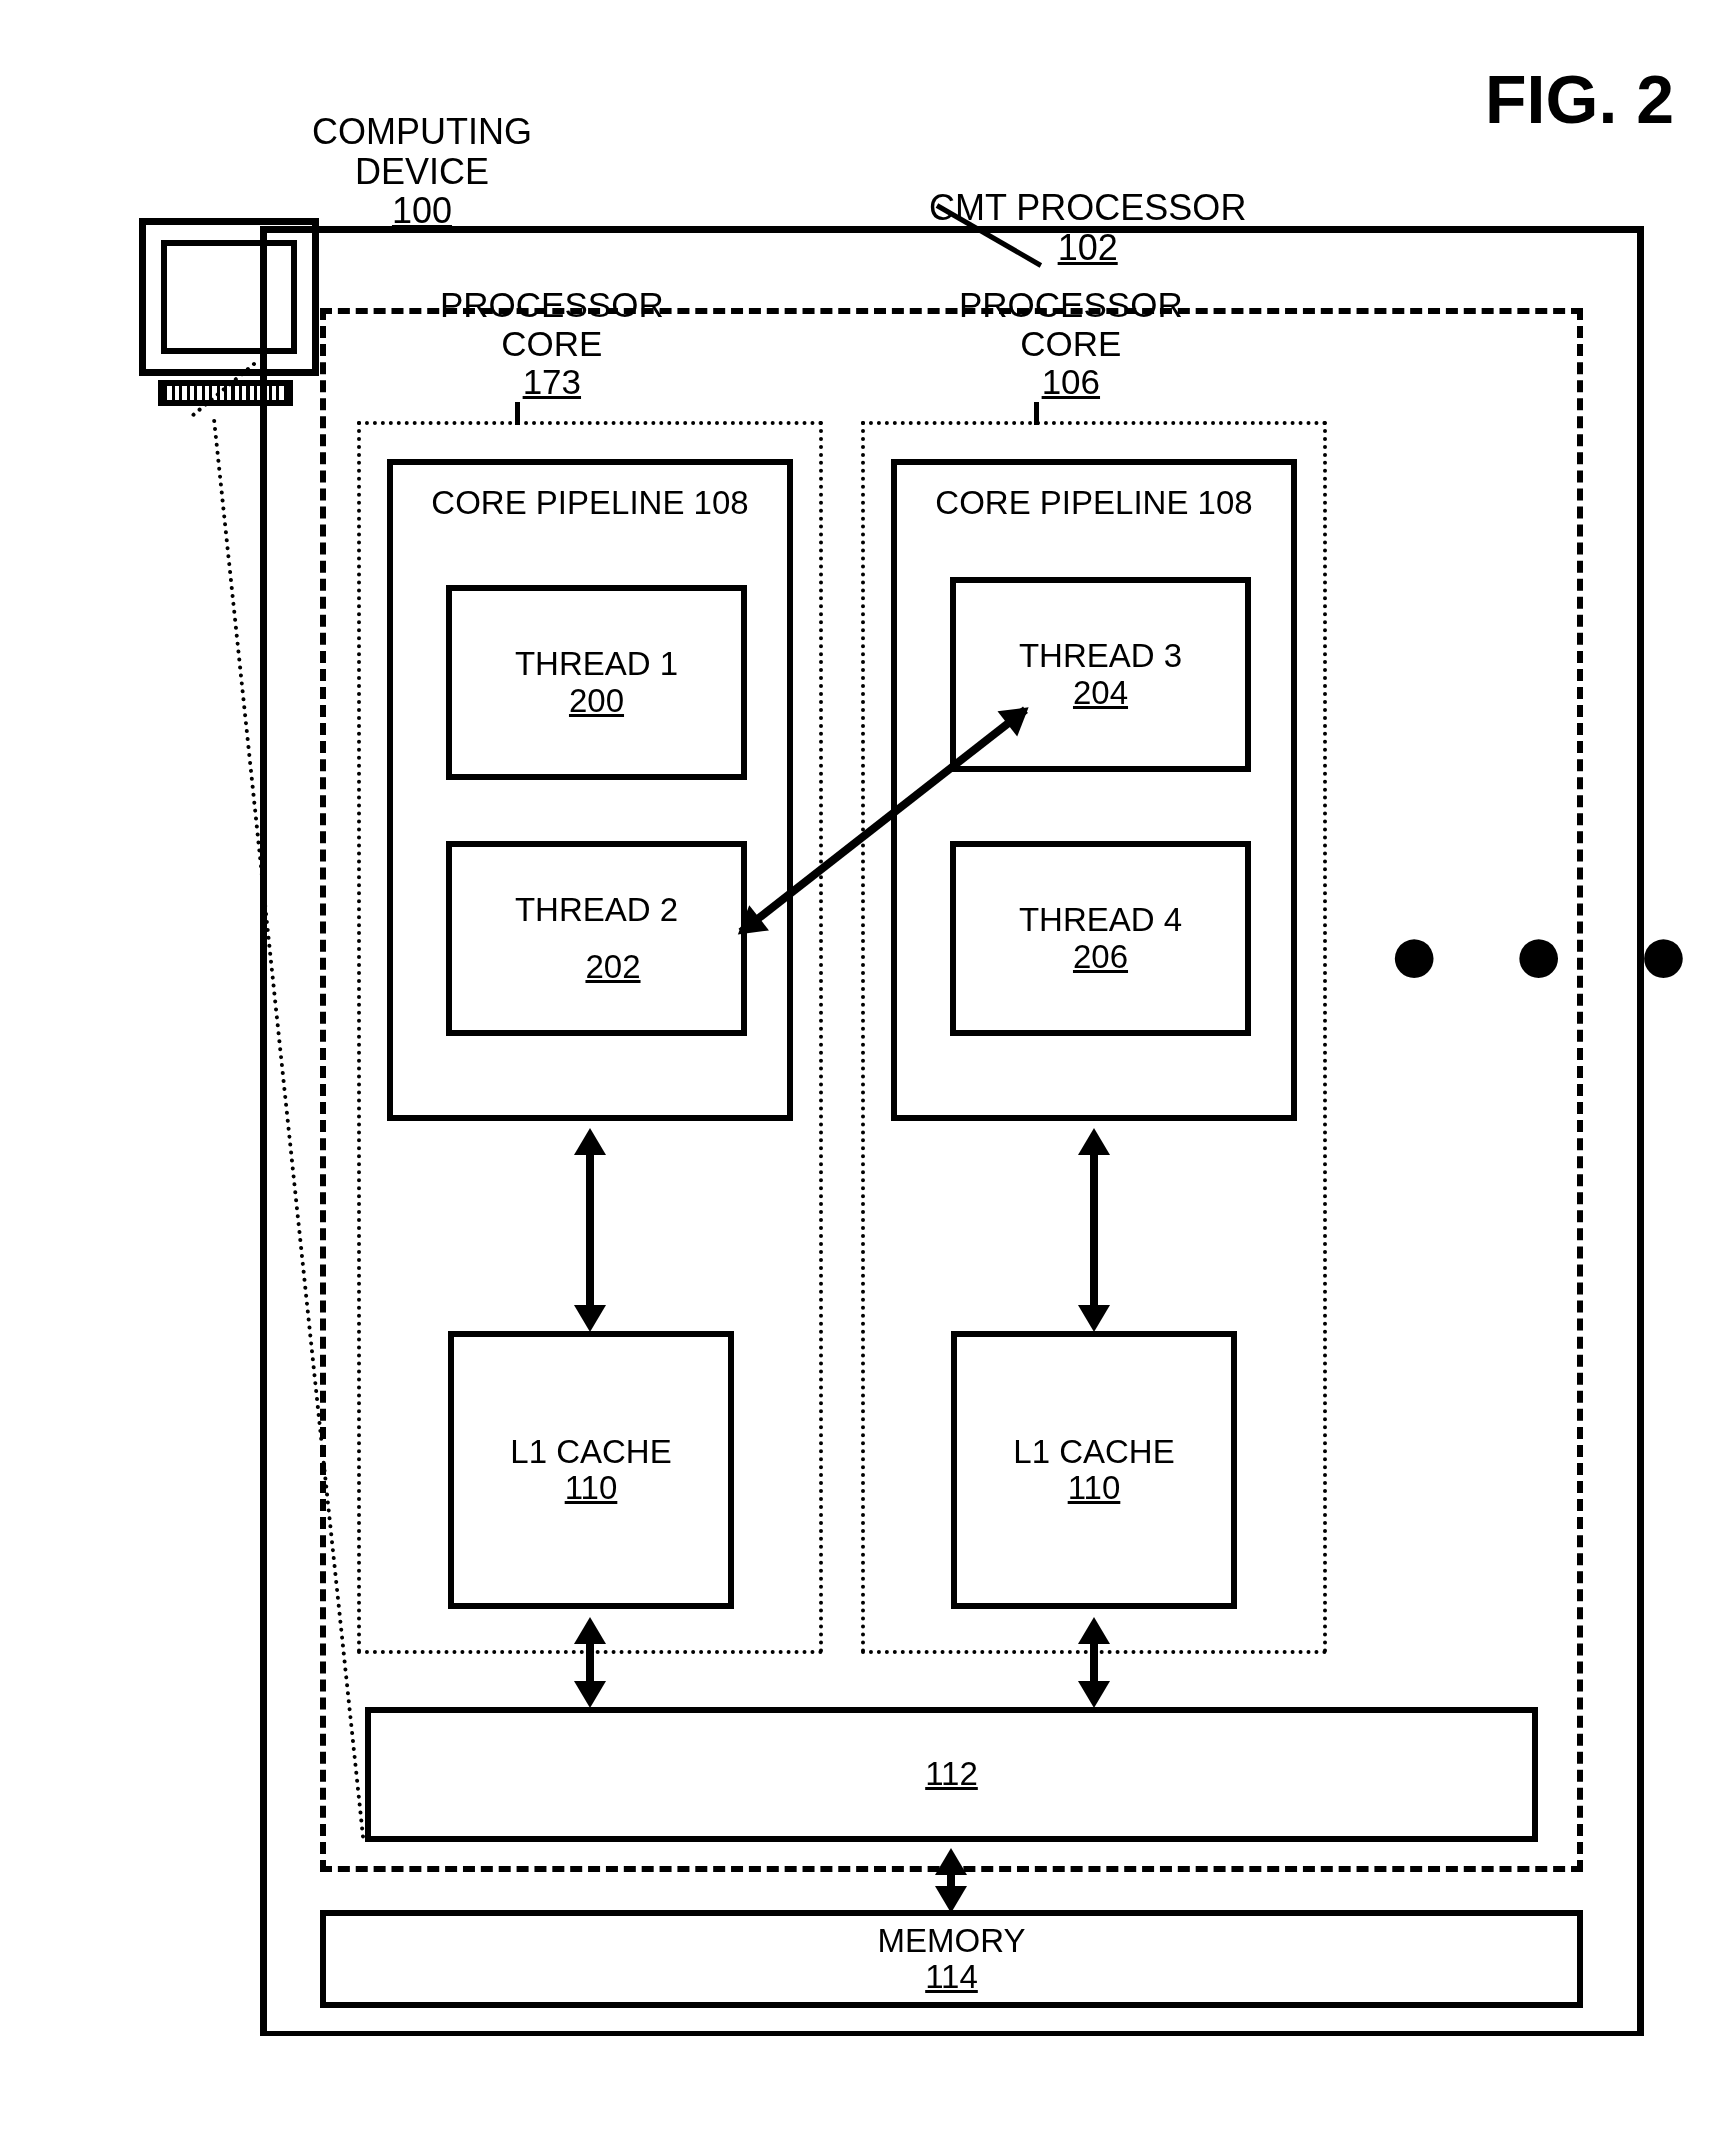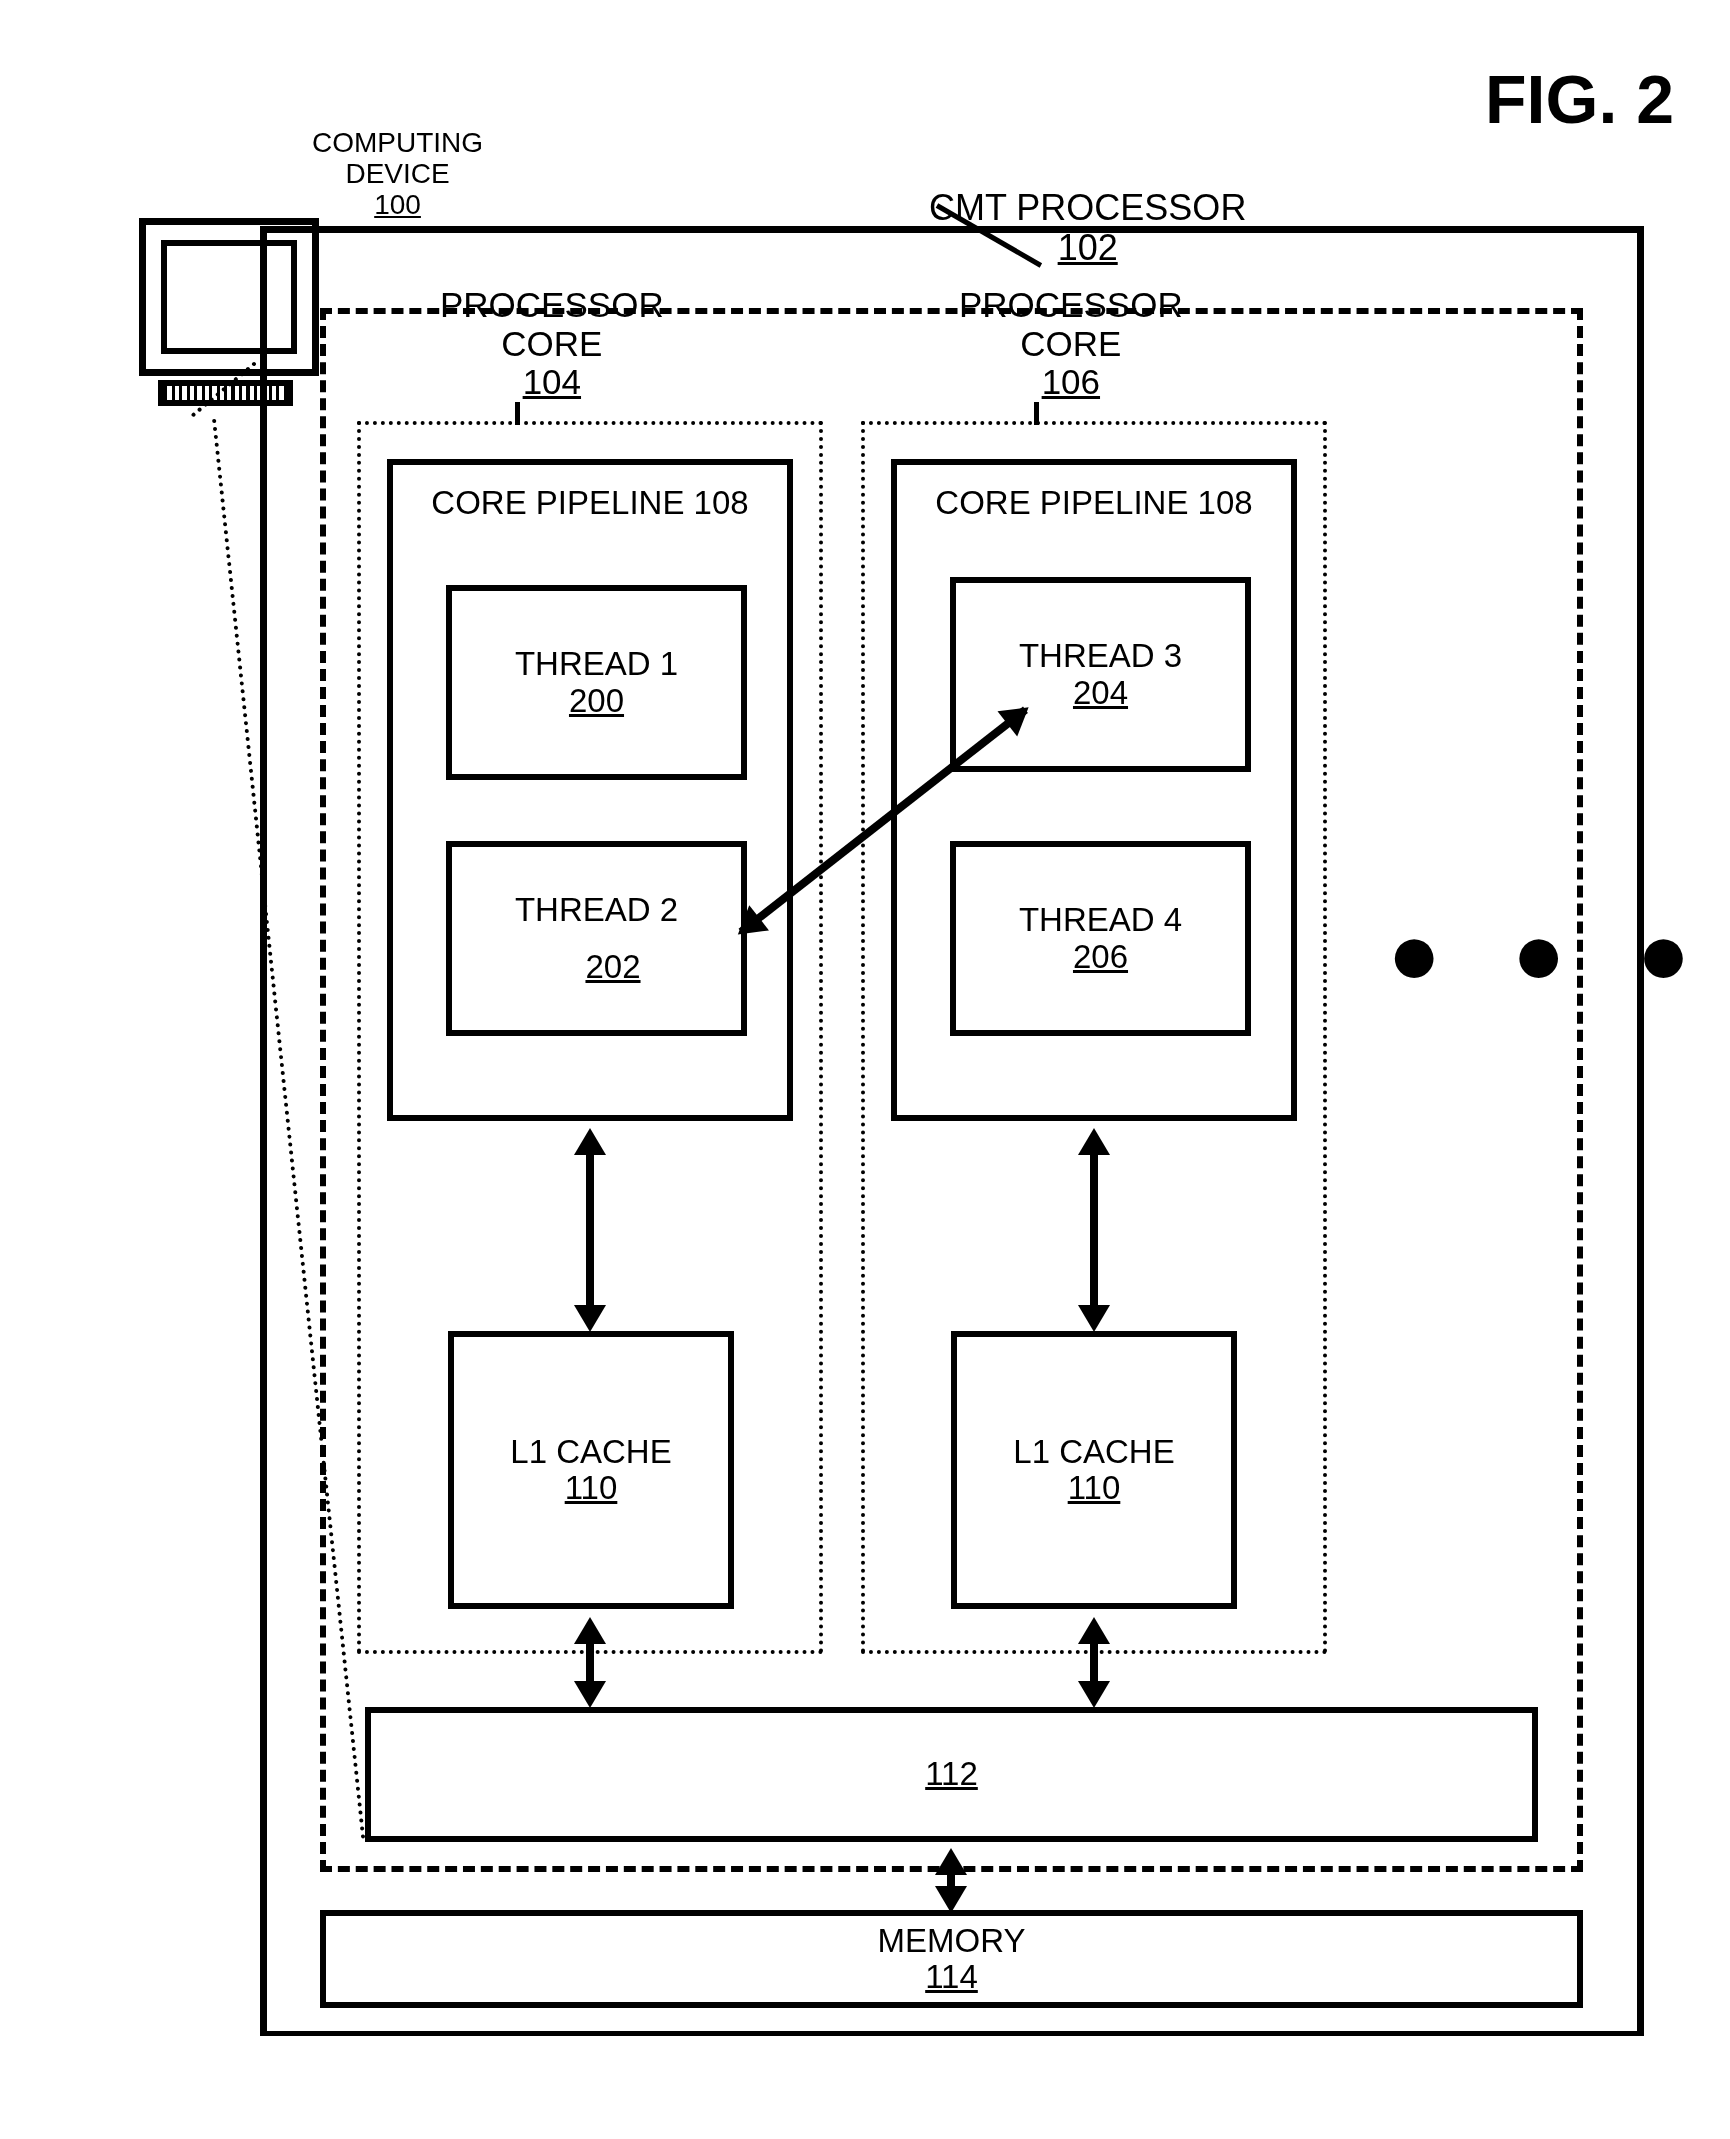--- a/index.html
+++ b/index.html
@@ -1,21 +1,21 @@
 <!DOCTYPE html>
 <html style="font-size:12px"><head>
 <meta charset="utf-8">
 <style>
   html,body{margin:0;padding:0;}
   body{font-family:Arial,Helvetica,sans-serif;background:#fff;}
   .page{position:relative;width:1730px;height:2036px;margin-left:19px;}
   .fig-title{position:absolute;right:75px;top:60px;font-size:68px;font-weight:bold;}
   
   .outer{position:absolute;left:241px;top:226px;width:1384px;height:1812px;border:7.5px solid #000;box-sizing:border-box;}
-  .device-label{position:absolute;left:293px;top:128px;text-align:center;font-size:28px;line-height:1.1;}
+  .device-label{position:absolute;left:293px;top:112px;text-align:center;font-size:36px;line-height:1.1;}
   
   .monitor{position:absolute;left:120px;top:218px;width:180px;height:158px;border:7.5px solid #000;box-sizing:border-box;}
   .monitor .screen{position:absolute;left:15px;top:15px;right:15px;bottom:15px;border:6px solid #000;}
   .kbd{position:absolute;left:139px;top:380px;width:135px;height:26px;border:6px solid #000;box-sizing:border-box;background:repeating-linear-gradient(90deg,#000 0 3px,#fff 3px 7.5px);}
   .lead-dots{position:absolute;border-top:4.5px dotted #000;height:0;}
   
   .dashdot{border:6px dashed #000;box-sizing:border-box;position:absolute;}
   .cmt{left:301px;top:308px;width:1263px;height:1564px;}
   .cmt-label{position:absolute;left:910px;top:188px;text-align:center;font-size:36px;line-height:1.1;}
   
@@ -75,21 +75,21 @@
     <span>CMT PROCESSOR</span><br>
     <span style="text-decoration:underline;">102</span>
   </div>
   <div class="leader" style="left:902px;top:263px;width:120px;height:4.5px;transform:rotate(30deg);transform-origin:right;"></div>
 
   <div class="dashdot cmt"></div>
 
   <div class="core-label core1-lbl">
     <span>PROCESSOR</span><br>
     <span>CORE</span><br>
-    <span style="text-decoration:underline;">104</span>
+    <span style="text-decoration:underline;">173</span>
   </div>
   <div class="leader" style="left:496px;top:402px;width:4.5px;height:22.6px;"></div>
   <div class="core-label core2-lbl">
     <span>PROCESSOR</span><br>
     <span>CORE</span><br>
     <span style="text-decoration:underline;">106</span>
   </div>
   <div class="leader" style="left:1015px;top:402px;width:4.5px;height:22.6px;"></div>
 
   <div class="dotted core1"></div>

